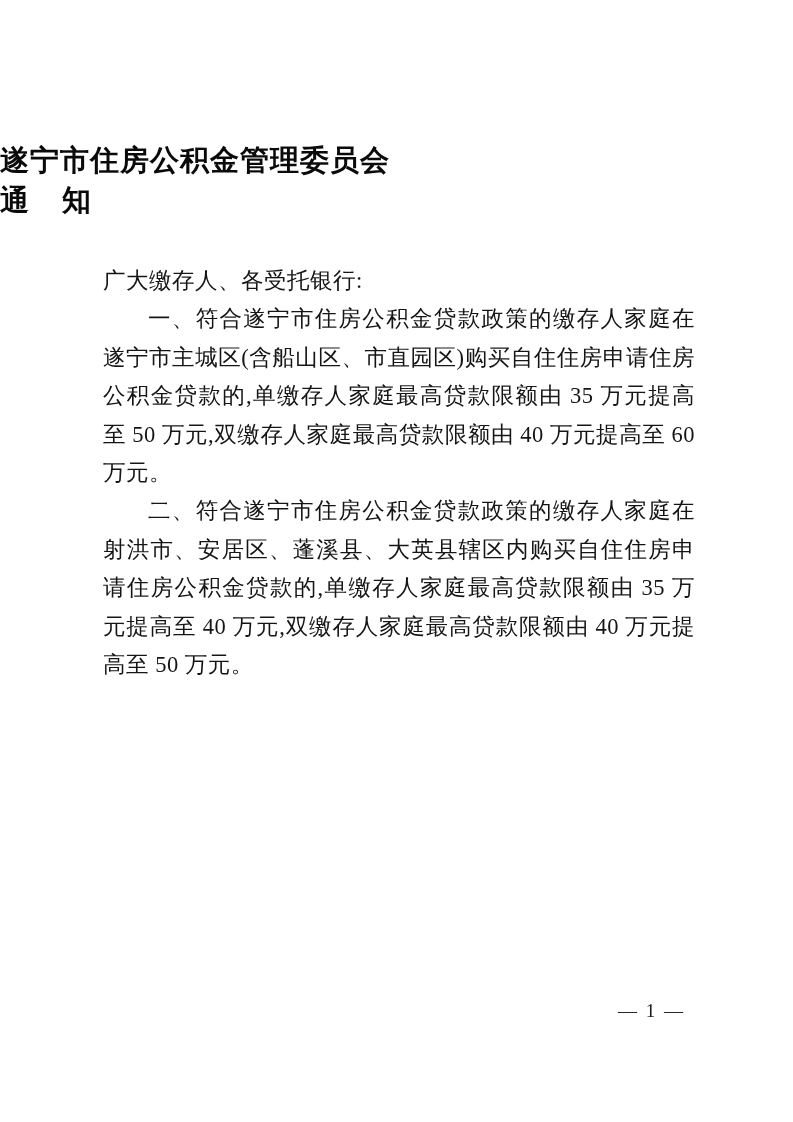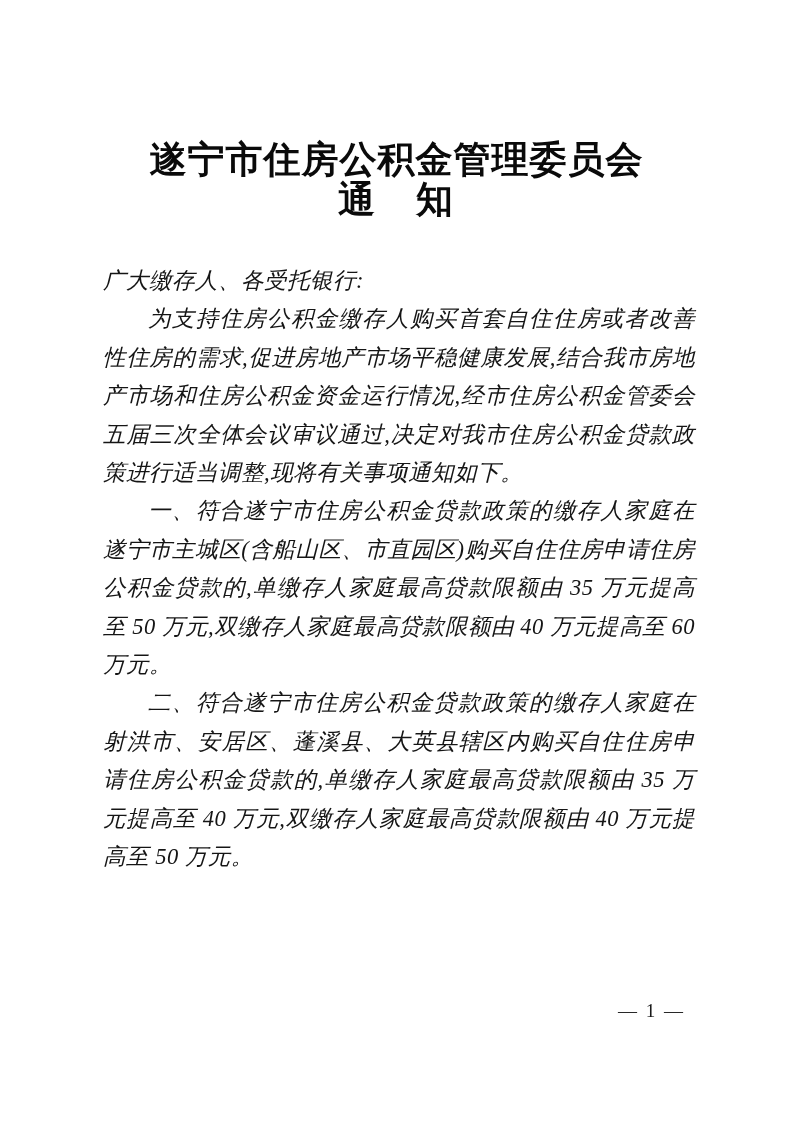--- a/index.html
+++ b/index.html
@@ -13,43 +13,42 @@
     height: 1122px;
     margin: 0 auto;
     background: #ffffff;
     box-sizing: border-box;
     overflow: hidden;
     font-family: "Liberation Serif", "DejaVu Serif", serif;
     color: #111111;
   }
   .title-block {
     margin-top: 140px;
-    text-align: center;
+    text-align: left;
     font-weight: 700;
-    font-size: 37px;
+    font-size: 29px;
     line-height: 40px;
     letter-spacing: 1px;
     color: #0a0a0a;
   }
   .title-line3 {
     letter-spacing: 2px;
   }
   .doc-body {
     margin: 42px 98px 0 103px;
     font-size: 22.5px;
     line-height: 38.4px;
     text-align: justify;
     text-justify: inter-character;
     letter-spacing: 0.5px;
     color: #151515;
   }
   .doc-body p {
     margin: 0;
     padding: 0;
-    font-style: italic;
   }
   .doc-body p.indent {
     text-indent: 2em;
   }
   .page-footer {
     position: absolute;
     right: 108px;
     top: 1000px;
     font-size: 19px;
     letter-spacing: 2px;
@@ -62,20 +61,19 @@
 
 <div class="page">
 
   <div class="title-block">
     <div class="title-line1">遂宁市住房公积金管理委员会</div>
     <div class="title-line3">通　知</div>
   </div>
 
   <div class="doc-body">
     <p>广大缴存人、各受托银行:</p>
-    <p class="indent">为支持住房公积金缴存人购买首套自住住房或者改善性住房的需求,促进房地产市场平稳健康发展,结合我市房地产市场和住房公积金资金运行情况,经市住房公积金管委会五届三次全体会议审议通过,决定对我市住房公积金贷款政策进行适当调整,现将有关事项通知如下。</p>
     <p class="indent">一、符合遂宁市住房公积金贷款政策的缴存人家庭在遂宁市主城区(含船山区、市直园区)购买自住住房申请住房公积金贷款的,单缴存人家庭最高贷款限额由 35 万元提高至 50 万元,双缴存人家庭最高贷款限额由 40 万元提高至 60 万元。</p>
     <p class="indent">二、符合遂宁市住房公积金贷款政策的缴存人家庭在射洪市、安居区、蓬溪县、大英县辖区内购买自住住房申请住房公积金贷款的,单缴存人家庭最高贷款限额由 35 万元提高至 40 万元,双缴存人家庭最高贷款限额由 40 万元提高至 50 万元。</p>
   </div>
 
   <div class="page-footer">— 1 —</div>
 
 </div>
 
 </body></html>

